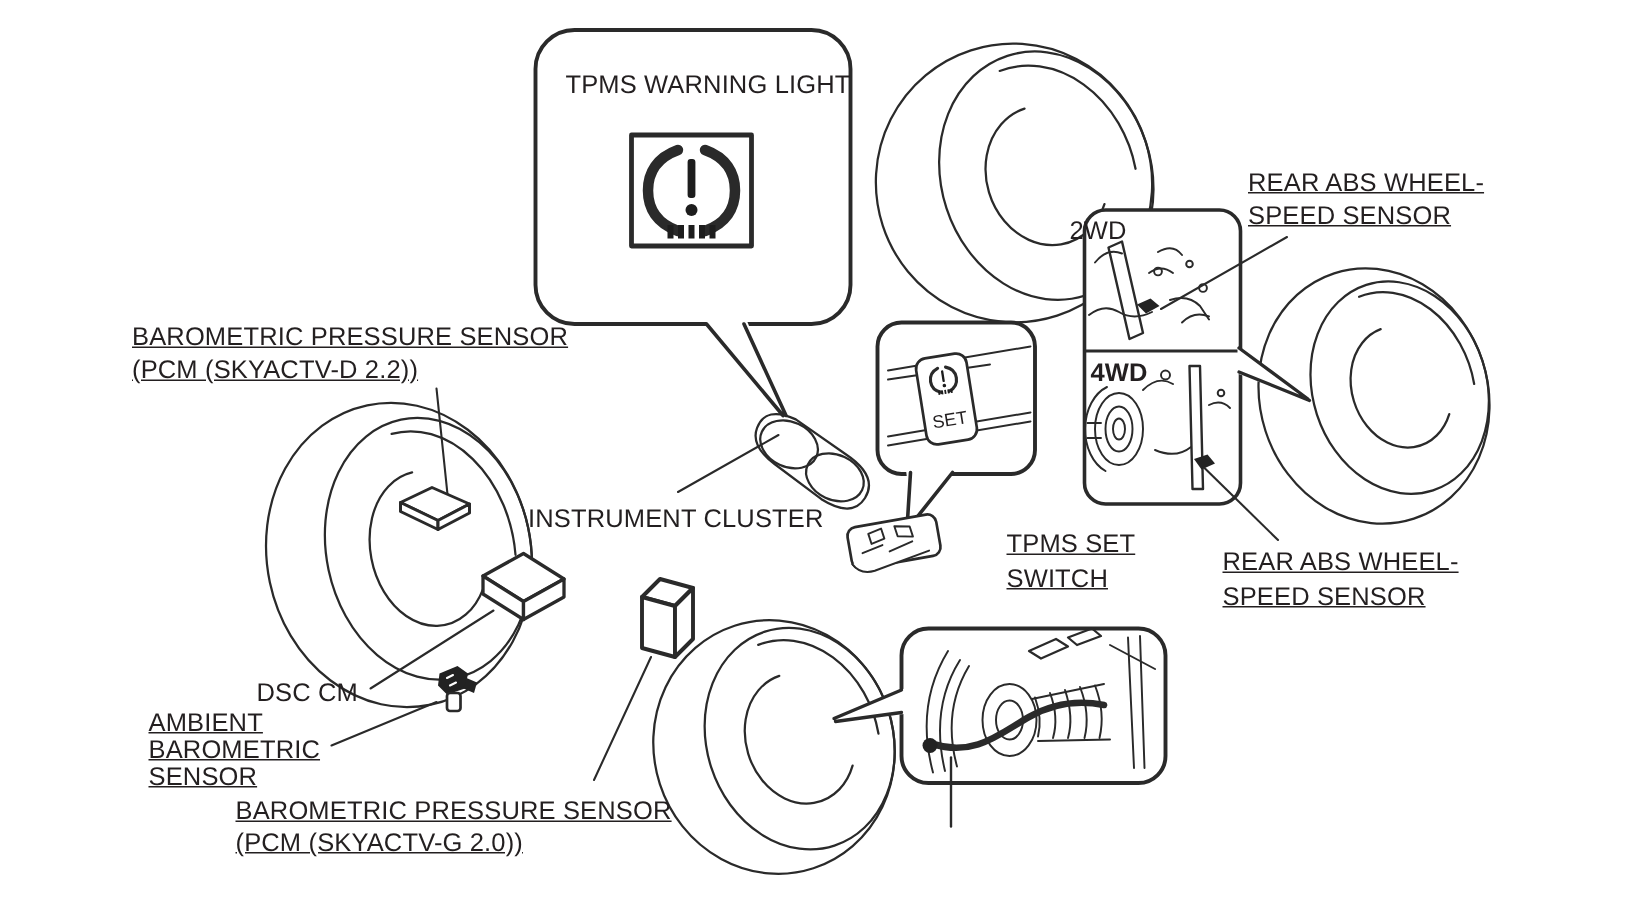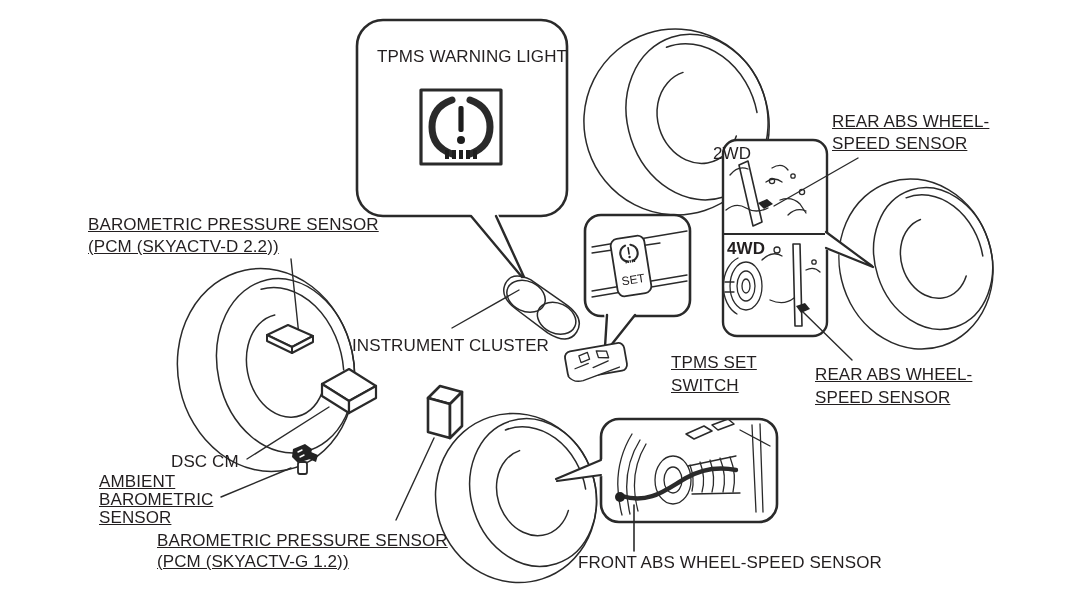--- a/index.html
+++ b/index.html
@@ -228,18 +228,17 @@
 <div class="lbl" style="left:171px;top:451px;">DSC CM</div>
 
 <div class="lbl lh18" style="left:88px;top:473px;">
   <div>AMBIENT</div>
   <div>BAROMETRIC</div>
   <div>SENSOR</div>
 </div>
 
 <div class="lbl lh21" style="left:157px;top:530px;">
   <div>BAROMETRIC PRESSURE SENSOR</div>
-  <div>(PCM (SKYACTV-G 1.2))</div>
-</div>
-
-<div class="lbl" style="left:578px;top:552px;">FRONT ABS WHEEL-SPEED SENSOR</div>
+  <div>(PCM (SKYACTV-G 2.0))</div>
+</div>
+
 
 </div>
 
 </body></html>

